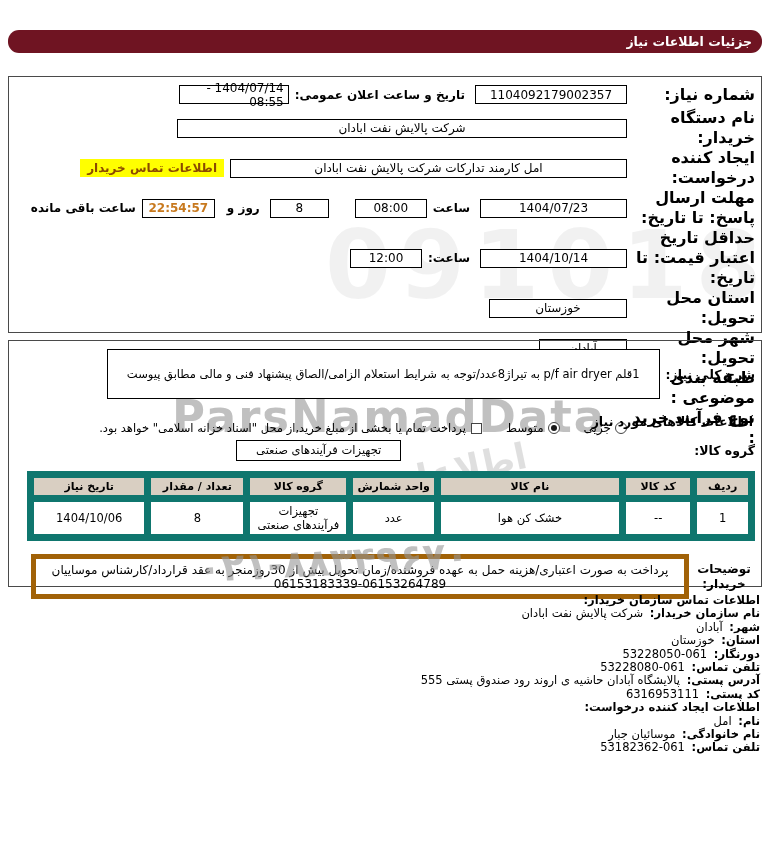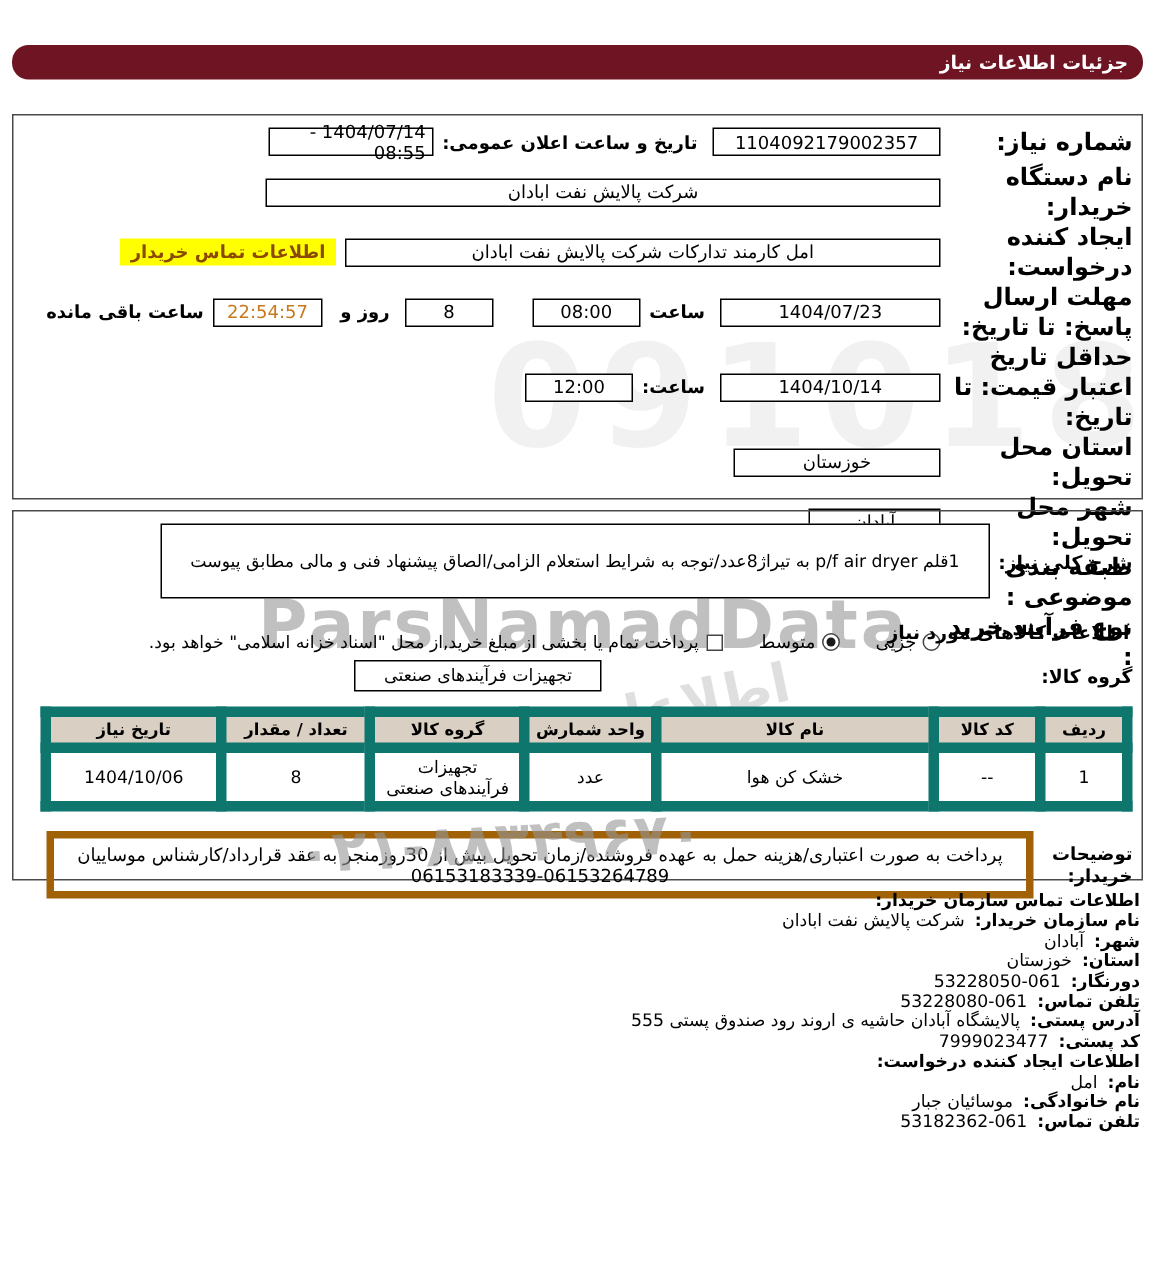--- a/index.html
+++ b/index.html
@@ -39,21 +39,21 @@
   .lbl2 { font-weight: bold; font-size: 12px; margin: 0 10px 0 6px; white-space: nowrap; }
   .ibox { border: 1px solid #000; background: #fff; height: 19px; display: flex;
     align-items: center; justify-content: center; font-size: 12px; padding: 0 4px; }
   .w-need { width: 152px; }
   .w-announce { width: 110px; }
   .w-org { width: 450px; }
   .w-creator { width: 397px; }
   .w-date { width: 147px; }
   .w-time { width: 72px; }
   .w-days { width: 59px; margin-right: 26px; }
-  .w-timer { width: 73px; margin-right: 6px; color: #c8791e; font-weight: normal; }
+  .w-timer { width: 73px; margin-right: 6px; color: #c8791e; font-weight: bold; }
   .w-prov { width: 138px; }
   .w-city { width: 88px; }
   .suffix { font-weight: bold; font-size: 12px; margin-right: 6px; white-space: nowrap; }
   .contact-link { background: #ffff00; color: #8b4a00; font-weight: bold; font-size: 12px;
     padding: 2px 7px; margin-right: 6px; cursor: pointer; white-space: nowrap; }
 
   .opt { display: flex; align-items: center; margin-left: 24px; }
   .radio { width: 12px; height: 12px; border: 1px solid #444; border-radius: 50%;
     background: #fff; margin-left: 4px; flex-shrink: 0; position: relative; }
   .radio.sel::after { content: ""; position: absolute; left: 2px; top: 2px; width: 6px; height: 6px;
@@ -74,21 +74,21 @@
   .group-lbl { font-weight: bold; font-size: 12.5px; flex-shrink: 0; }
   .group-box { width: 165px; margin-right: 293px; border: 1px solid #000; height: 21px;
     display: flex; align-items: center; justify-content: center; font-size: 11.5px; background: #fff; }
 
   table.goods { border-collapse: collapse; width: 728px; margin: 9px 0 0 0; }
   table.goods th, table.goods td { border: 7px solid #0f766e; text-align: center; vertical-align: middle; }
   table.goods th { background: #d9cfc2; font-size: 11px; font-weight: bold; height: 20px; padding: 2px 3px; }
   table.goods td { font-size: 11.5px; height: 30px; padding: 2px 4px; background: transparent; }
 
   .notes-row { display: flex; align-items: center; margin-top: 13px; }
-  .notes-lbl { width: 62px; flex-shrink: 0; font-weight: bold; font-size: 12px; line-height: 1.25; }
+  .notes-lbl { width: 62px; flex-shrink: 0; font-weight: bold; font-size: 12px; line-height: 1.25; text-align: center; }
   .notes-box { flex: 1; margin-left: 16px; margin-right: 4px; border: 5px solid #a16207; min-height: 45px;
     display: flex; align-items: center; justify-content: center; text-align: center;
     font-size: 12px; padding: 3px 10px; background: transparent; }
 
   
   .contact { position: absolute; z-index: 1; top: 594px; right: 10px; left: 10px; text-align: right; }
   .cline { font-size: 11.5px; line-height: 13.4px; }
   .cline b { margin-left: 3px; }
   .ctitle { font-weight: bold; font-size: 11.5px; line-height: 13.4px; }
 </style>
@@ -265,21 +265,21 @@
     <div class="cline">
       <b>تلفن تماس:</b>
       <span>061-53228080</span>
     </div>
     <div class="cline">
       <b>آدرس پستی:</b>
       <span>پالایشگاه آبادان حاشیه ی اروند رود صندوق پستی 555</span>
     </div>
     <div class="cline">
       <b>کد پستی:</b>
-      <span>7999023477</span>
+      <span>6316953111</span>
     </div>
 
     <div class="ctitle">اطلاعات ایجاد کننده درخواست:</div>
 
     <div class="cline">
       <b>نام:</b>
       <span>امل</span>
     </div>
     <div class="cline">
       <b>نام خانوادگی:</b>

